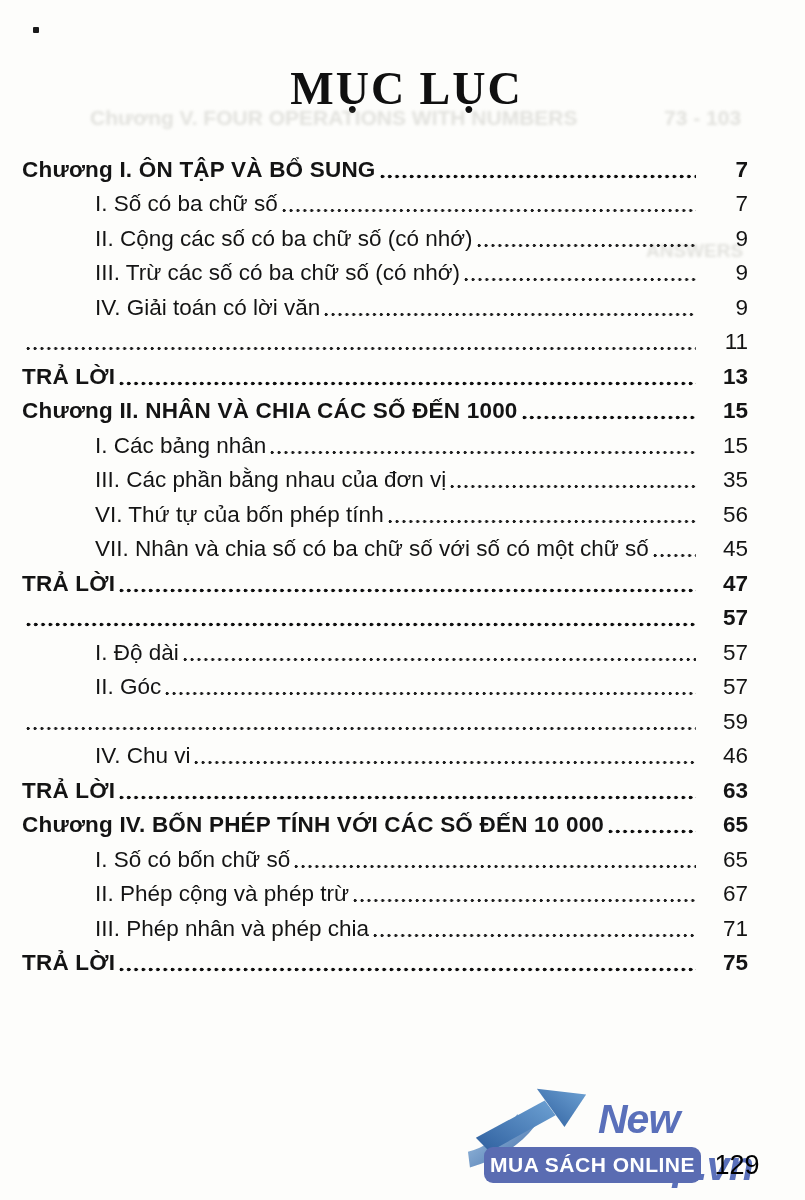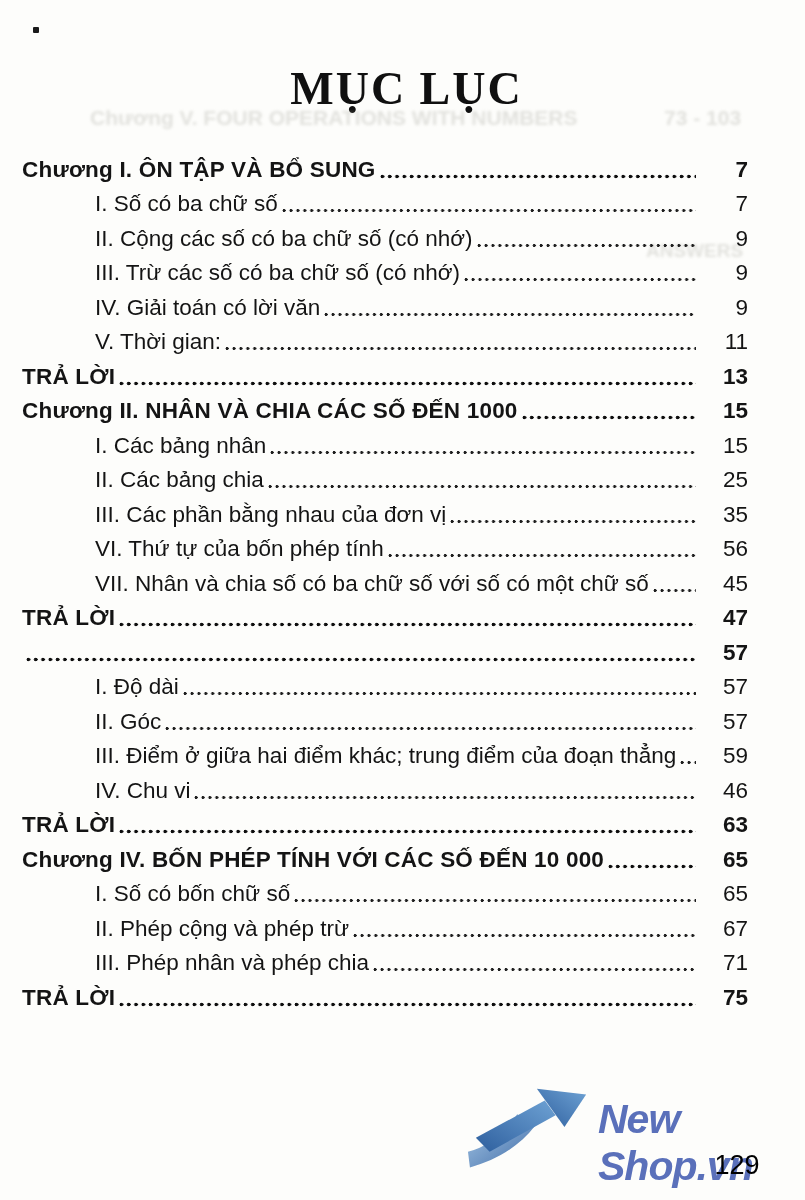--- a/index.html
+++ b/index.html
@@ -112,45 +112,39 @@
         <span class="lbl">III. Trừ các số có ba chữ số (có nhớ)</span>
         <span class="leader"></span>
         <span class="pg">9</span>
       </div>
       <div class="row item">
         <span class="lbl">IV. Giải toán có lời văn</span>
         <span class="leader"></span>
         <span class="pg">9</span>
       </div>
       <div class="row item">
-        <span class="lbl">V. Thời gian:</span>
         <span class="leader"></span>
         <span class="pg">11</span>
       </div>
       <div class="row answer">
         <span class="lbl">TRẢ LỜI</span>
         <span class="leader"></span>
         <span class="pg">13</span>
       </div>
       <div class="row chapter">
         <span class="lbl">Chương II. NHÂN VÀ CHIA CÁC SỐ ĐẾN 1000</span>
         <span class="leader"></span>
         <span class="pg">15</span>
       </div>
       <div class="row item">
         <span class="lbl">I. Các bảng nhân</span>
         <span class="leader"></span>
         <span class="pg">15</span>
       </div>
       <div class="row item">
-        <span class="lbl">II. Các bảng chia</span>
-        <span class="leader"></span>
-        <span class="pg">25</span>
-      </div>
-      <div class="row item">
         <span class="lbl">III. Các phần bằng nhau của đơn vị</span>
         <span class="leader"></span>
         <span class="pg">35</span>
       </div>
       <div class="row item">
         <span class="lbl">VI. Thứ tự của bốn phép tính</span>
         <span class="leader"></span>
         <span class="pg">56</span>
       </div>
       <div class="row item">
@@ -171,21 +165,20 @@
         <span class="lbl">I. Độ dài</span>
         <span class="leader"></span>
         <span class="pg">57</span>
       </div>
       <div class="row item">
         <span class="lbl">II. Góc</span>
         <span class="leader"></span>
         <span class="pg">57</span>
       </div>
       <div class="row item">
-        <span class="lbl">III. Điểm ở giữa hai điểm khác; trung điểm của đoạn thẳng</span>
         <span class="leader"></span>
         <span class="pg">59</span>
       </div>
       <div class="row item">
         <span class="lbl">IV. Chu vi</span>
         <span class="leader"></span>
         <span class="pg">46</span>
       </div>
       <div class="row answer">
         <span class="lbl">TRẢ LỜI</span>
@@ -229,16 +222,17 @@
         <linearGradient id="gSwoosh" x1="0" y1="0" x2="1" y2="1">
           <stop offset="0" stop-color="#aacbe9"></stop>
           <stop offset="1" stop-color="#3f6ba6"></stop>
         </linearGradient>
       </defs>
       <path d="M4,82 C30,75 54,61 70,40 L52,28 C40,47 22,61 2,66 Z" fill="url(#gSwoosh)"></path>
       <path d="M10,52 L80,14 L91,29 L24,66 Z" fill="url(#gArrow)"></path>
       <path d="M72,2 L122,8 L100,41 Z" fill="url(#gArrow)"></path>
     </svg>
     <div class="brand" style="color: rgb(90, 112, 186);">New Shop.vn</div>
+    <div class="buy-badge" style="background: rgb(90, 108, 178);">MUA SÁCH ONLINE</div>
     <div class="printed-page-num">129</div>
   </div>
 
 </div>
 
 </body></html>

